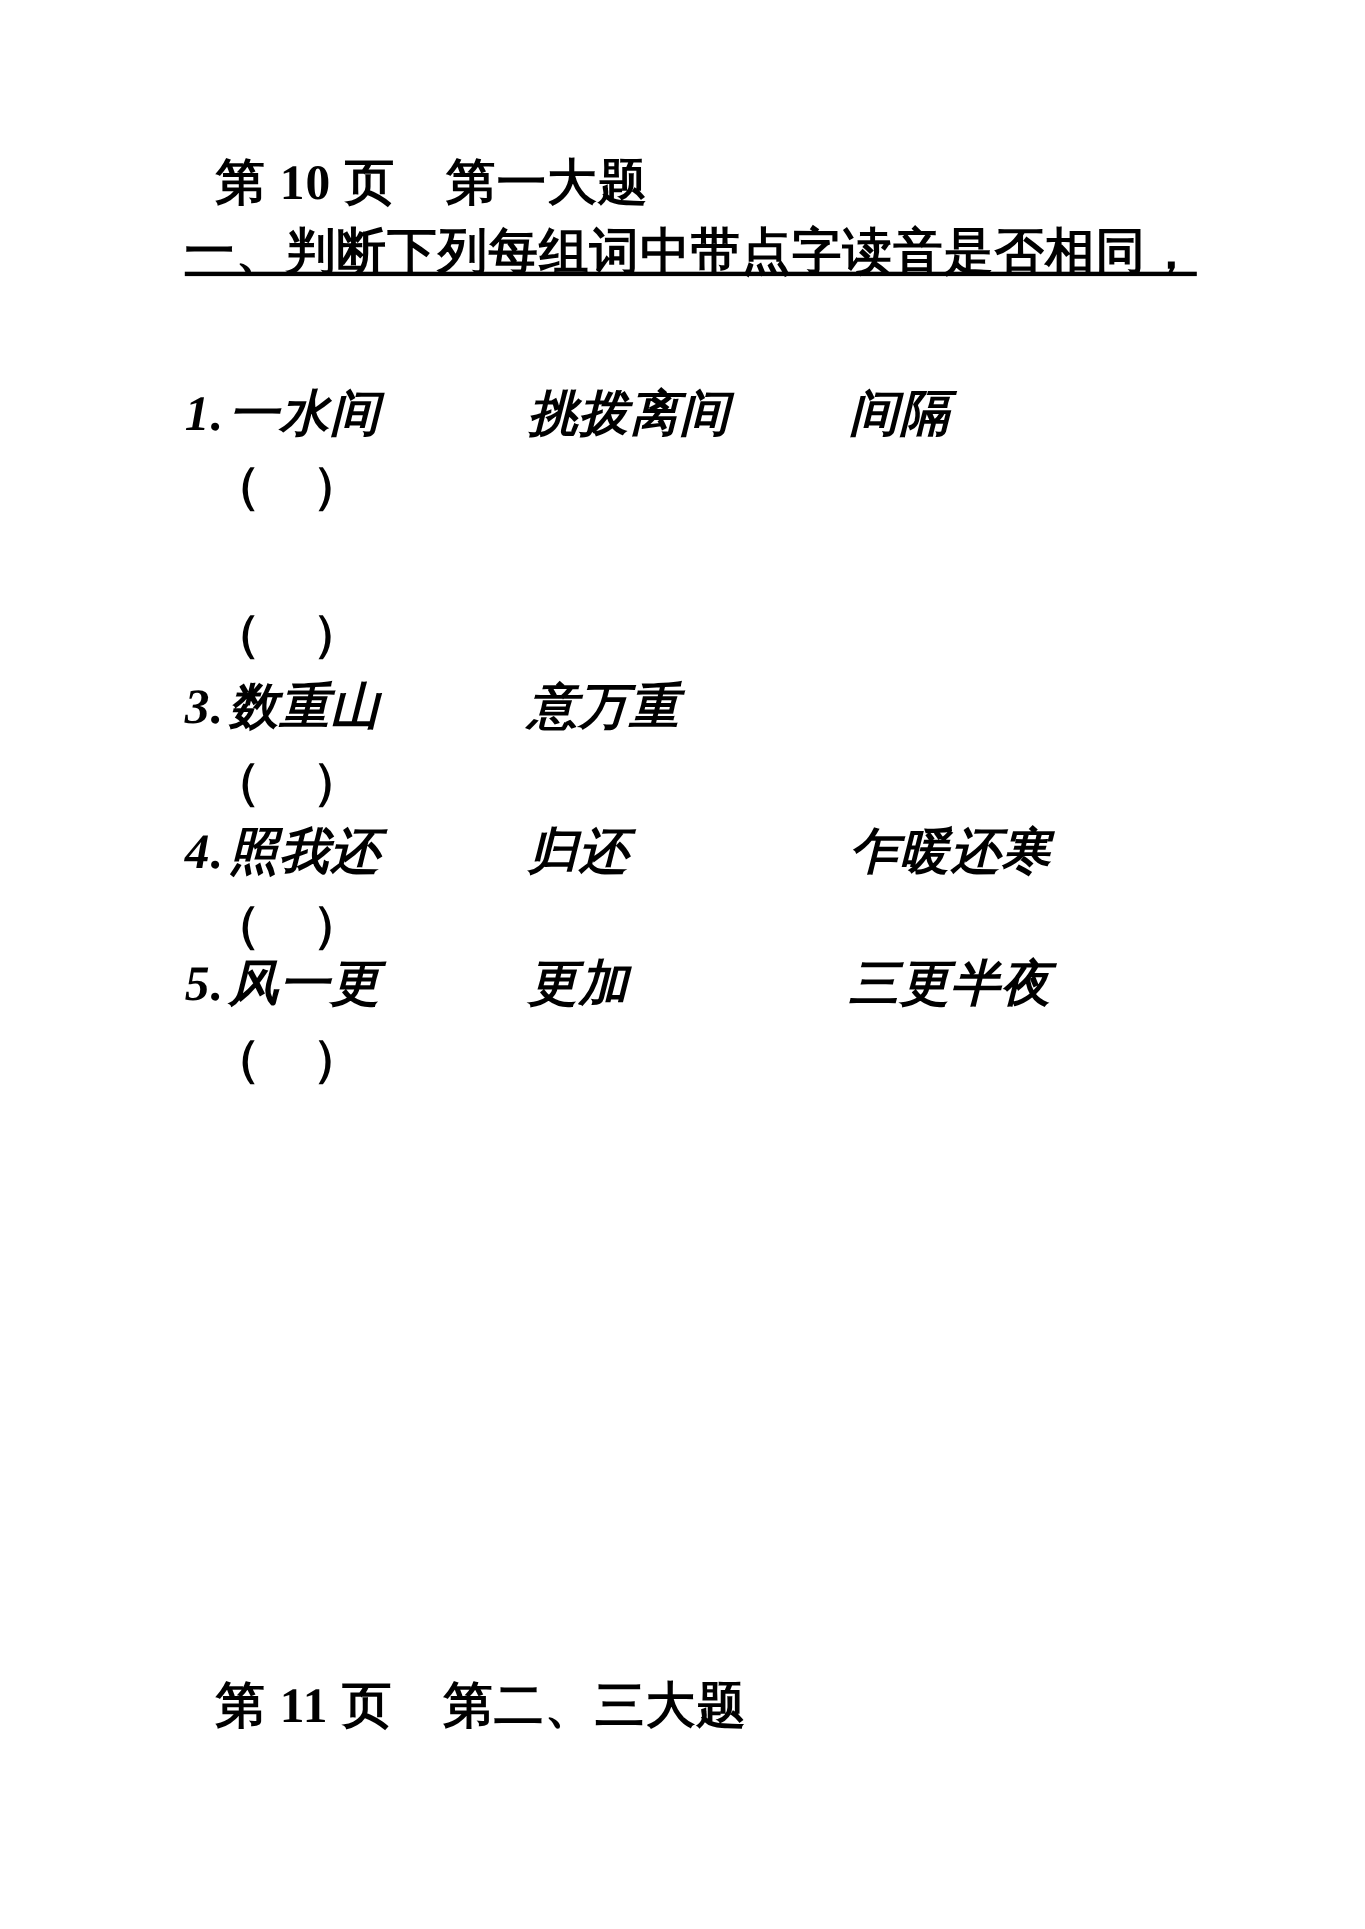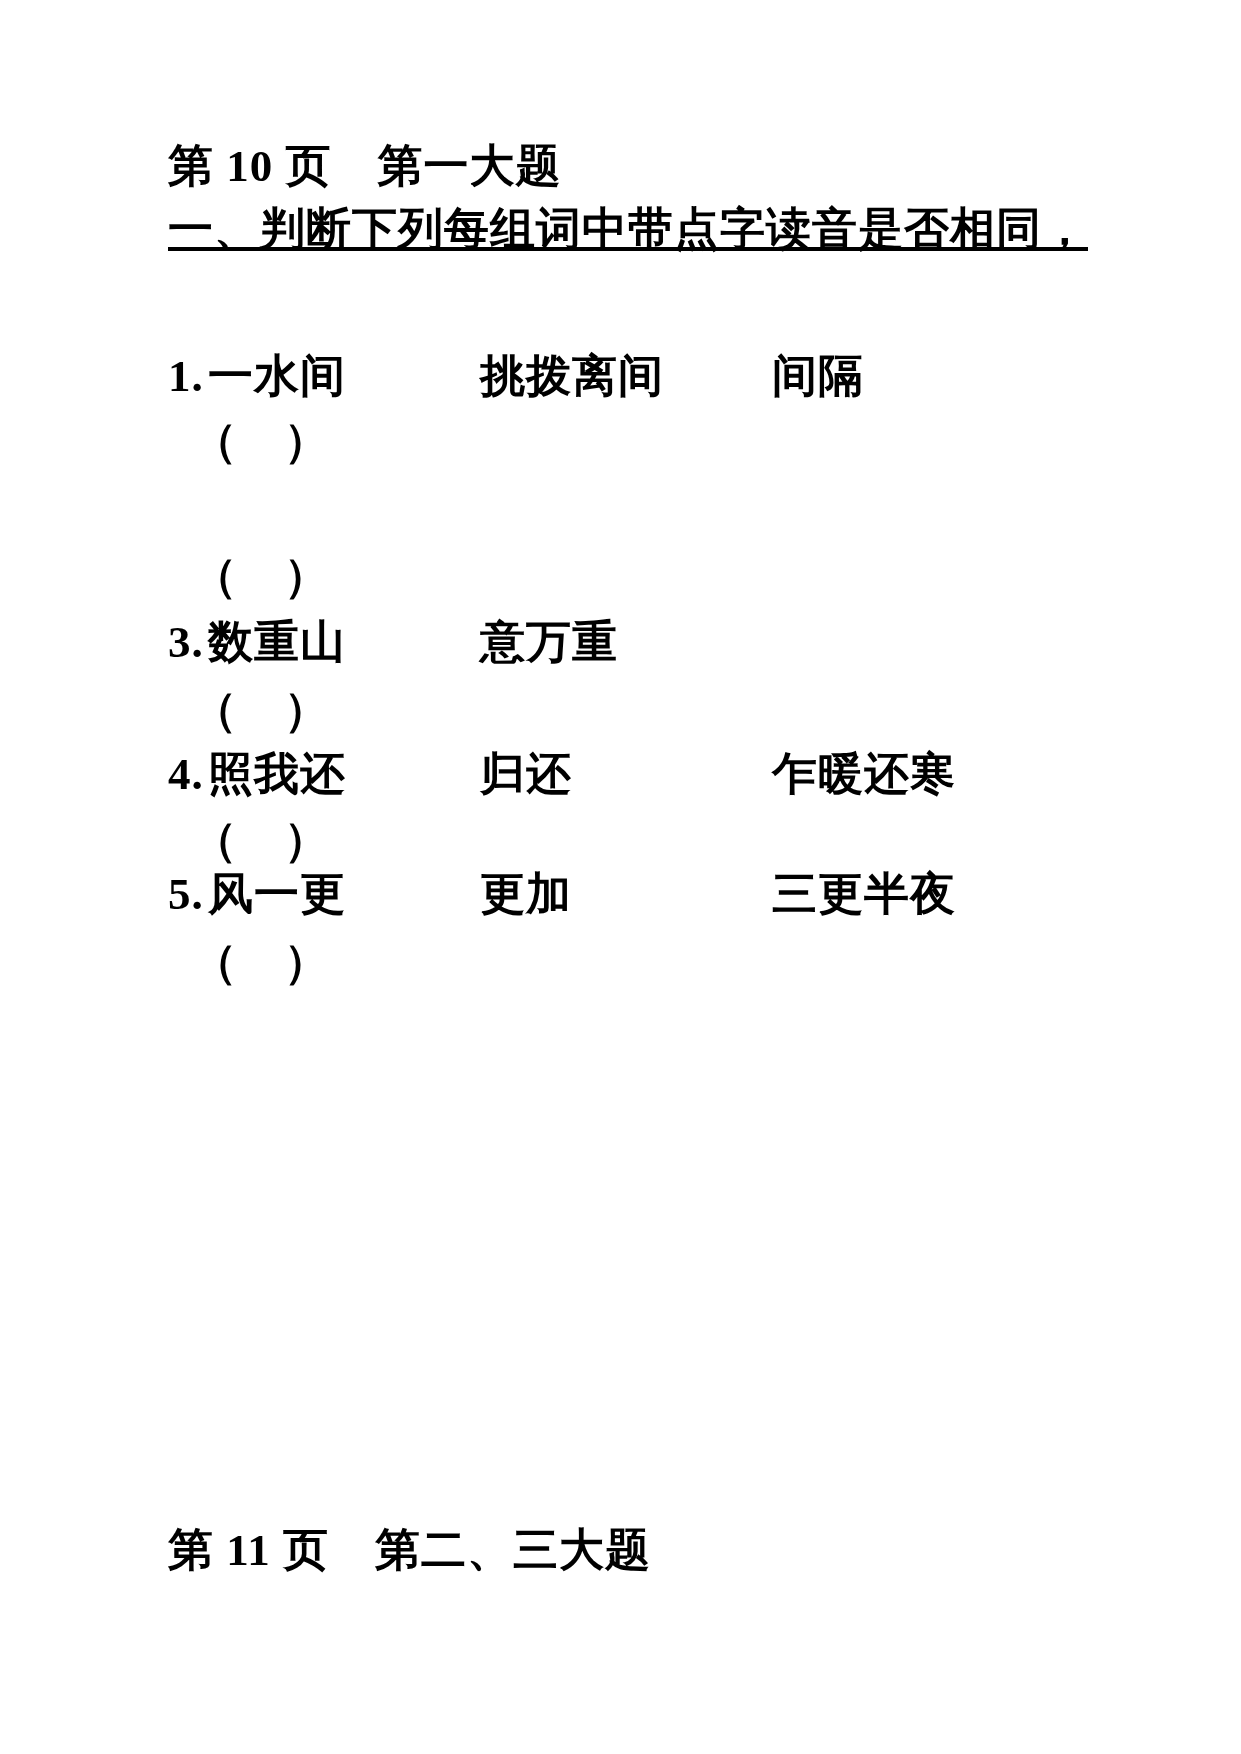--- a/index.html
+++ b/index.html
@@ -21,28 +21,30 @@
     position: absolute;
     left: 168px;
     right: 40px;
     font-size: 45px;
     line-height: 52px;
     white-space: nowrap;
     letter-spacing: 1px;
   }
   .header-line {
     font-weight: 700;
+    margin-left: 28px;
   }
   .instruction-line {
     font-weight: 700;
     text-decoration: underline;
   }
   .question-row {
     display: grid;
     grid-template-columns: 312px 292px auto;
+    font-style: italic;
   }
   .question-row .num {
     display: inline-block;
     min-width: 40px;
   }
   .answer-line {
     padding-left: 24px;
     font-weight: 700;
   }
 </style>

